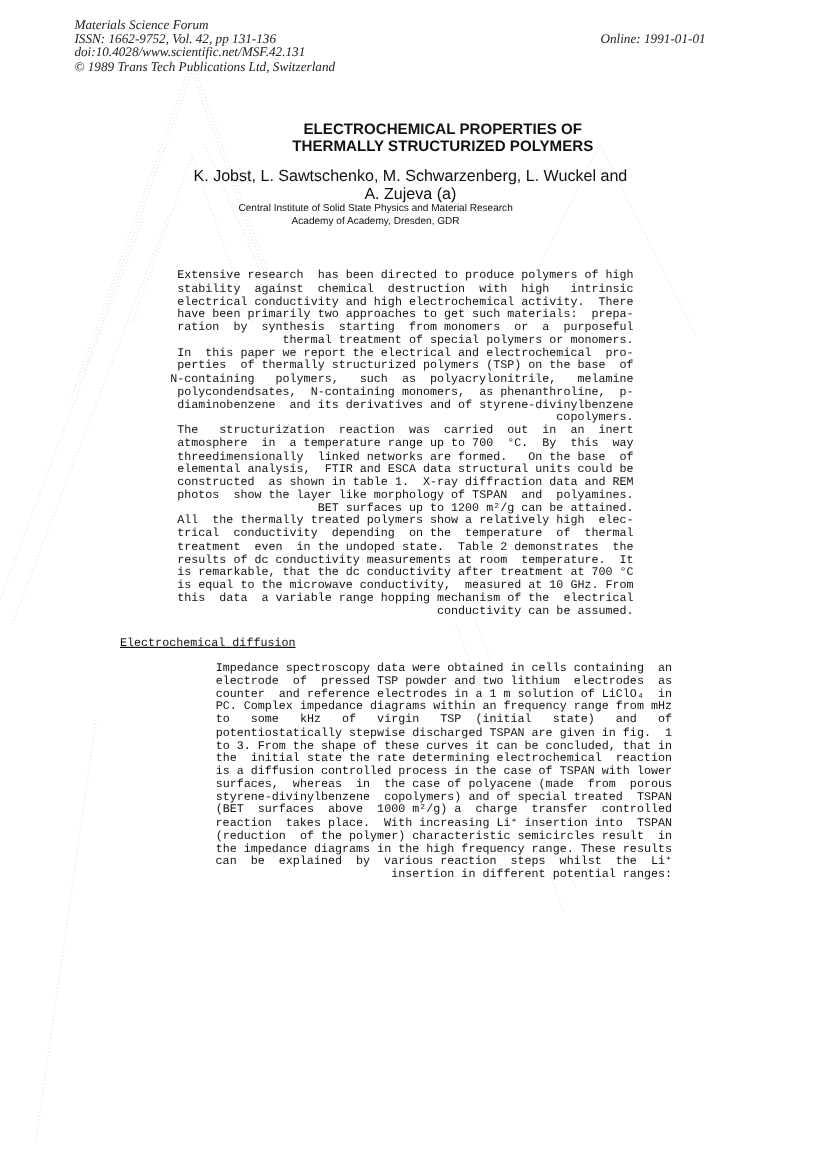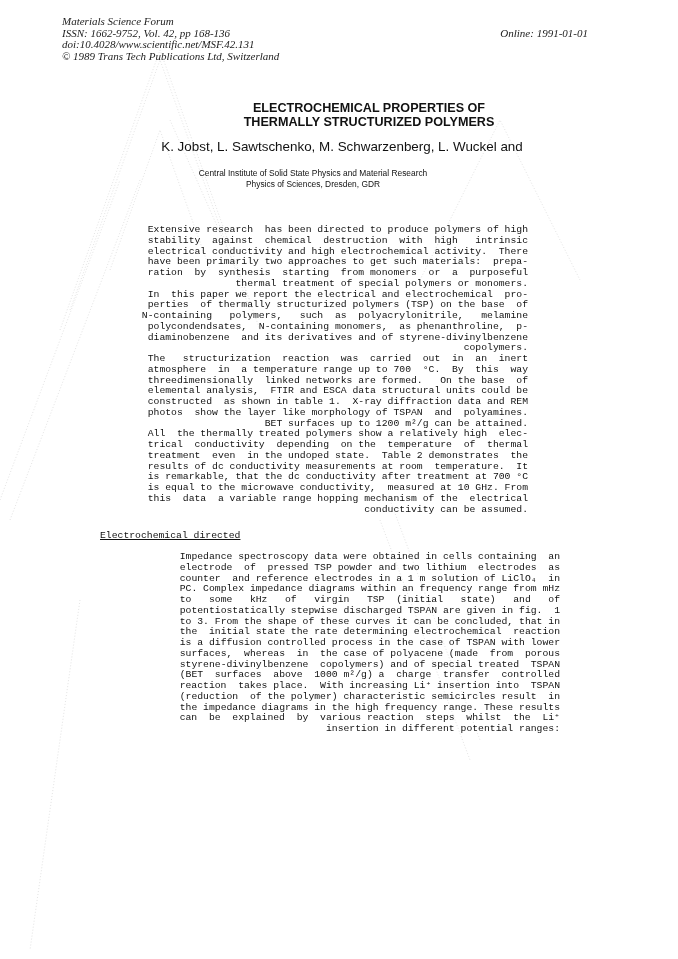--- a/index.html
+++ b/index.html
@@ -29,37 +29,38 @@
     <path d="M170 120 L250 300"></path>
     <path d="M420 280 L500 120 L580 280"></path>
     <path d="M380 520 L470 760"></path>
     <path d="M390 500 L480 740"></path>
     <path d="M80 600 L30 950"></path>
   </g>
 </svg>
 
 <div class="hdr hdr-left">
   <div>Materials Science Forum</div>
-  <div>ISSN: 1662-9752, Vol. 42, pp 168-136</div>
+  <div>ISSN: 1662-9752, Vol. 42, pp 131-136</div>
   <div>doi:10.4028/www.scientific.net/MSF.42.131</div>
   <div>© 1989 Trans Tech Publications Ltd, Switzerland</div>
 </div>
 <div class="hdr hdr-right">Online: 1991-01-01</div>
 
 <div class="title">
   <div>ELECTROCHEMICAL PROPERTIES OF</div>
   <div>THERMALLY STRUCTURIZED POLYMERS</div>
 </div>
 
 <div class="authors">
   <div>K. Jobst, L. Sawtschenko, M. Schwarzenberg, L. Wuckel and</div>
+  <div>A. Zujeva (a)</div>
 </div>
 
 <div class="affil">
   <div>Central Institute of Solid State Physics and Material Research</div>
-  <div>Physics of Sciences, Dresden, GDR</div>
+  <div>Academy of Academy, Dresden, GDR</div>
 </div>
 
 <div class="body p1" id="intro"><div>Extensive research  has been directed to produce polymers of high</div><div>stability  against  chemical  destruction  with  high   intrinsic</div><div>electrical conductivity and high electrochemical activity.  There</div><div>have been primarily two approaches to get such materials:  prepa-</div><div>ration  by  synthesis  starting  from monomers  or  a  purposeful</div><div>thermal treatment of special polymers or monomers.</div><div>In  this paper we report the electrical and electrochemical  pro-</div><div>perties  of thermally structurized polymers (TSP) on the base  of</div><div>N-containing   polymers,   such  as  polyacrylonitrile,   melamine</div><div>polycondendsates,  N-containing monomers,  as phenanthroline,  p-</div><div>diaminobenzene  and its derivatives and of styrene-divinylbenzene</div><div>copolymers.</div><div>The   structurization  reaction  was  carried  out  in  an  inert</div><div>atmosphere  in  a temperature range up to 700  °C.  By  this  way</div><div>threedimensionally  linked networks are formed.   On the base  of</div><div>elemental analysis,  FTIR and ESCA data structural units could be</div><div>constructed  as shown in table 1.  X-ray diffraction data and REM</div><div>photos  show the layer like morphology of TSPAN  and  polyamines.</div><div>BET surfaces up to 1200 m²/g can be attained.</div><div>All  the thermally treated polymers show a relatively high  elec-</div><div>trical  conductivity  depending  on the  temperature  of  thermal</div><div>treatment  even  in the undoped state.  Table 2 demonstrates  the</div><div>results of dc conductivity measurements at room  temperature.  It</div><div>is remarkable, that the dc conductivity after treatment at 700 °C</div><div>is equal to the microwave conductivity,  measured at 10 GHz. From</div><div>this  data  a variable range hopping mechanism of the  electrical</div><div>conductivity can be assumed.</div></div>
 
-<div class="section">Electrochemical directed</div>
+<div class="section">Electrochemical diffusion</div>
 
 <div class="body p2" id="sect"><div>Impedance spectroscopy data were obtained in cells containing  an</div><div>electrode  of  pressed TSP powder and two lithium  electrodes  as</div><div>counter  and reference electrodes in a 1 m solution of LiClO₄  in</div><div>PC. Complex impedance diagrams within an frequency range from mHz</div><div>to   some   kHz   of   virgin   TSP  (initial   state)   and   of</div><div>potentiostatically stepwise discharged TSPAN are given in fig.  1</div><div>to 3. From the shape of these curves it can be concluded, that in</div><div>the  initial state the rate determining electrochemical  reaction</div><div>is a diffusion controlled process in the case of TSPAN with lower</div><div>surfaces,  whereas  in  the case of polyacene (made  from  porous</div><div>styrene-divinylbenzene  copolymers) and of special treated  TSPAN</div><div>(BET  surfaces  above  1000 m²/g) a  charge  transfer  controlled</div><div>reaction  takes place.  With increasing Li⁺ insertion into  TSPAN</div><div>(reduction  of the polymer) characteristic semicircles result  in</div><div>the impedance diagrams in the high frequency range. These results</div><div>can  be  explained  by  various reaction  steps  whilst  the  Li⁺</div><div>insertion in different potential ranges:</div></div>
 
 </body></html>

